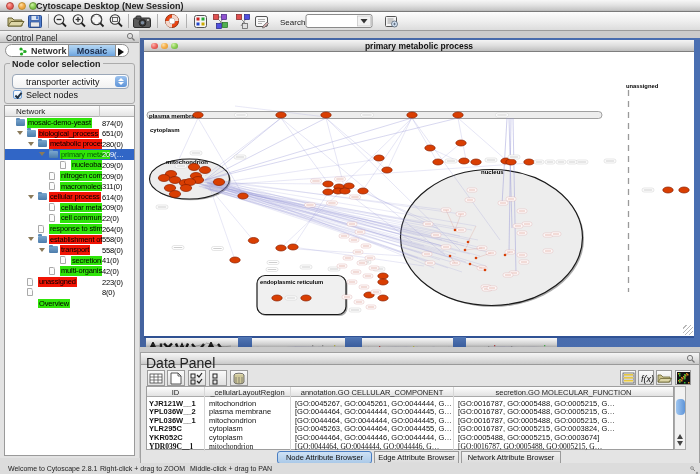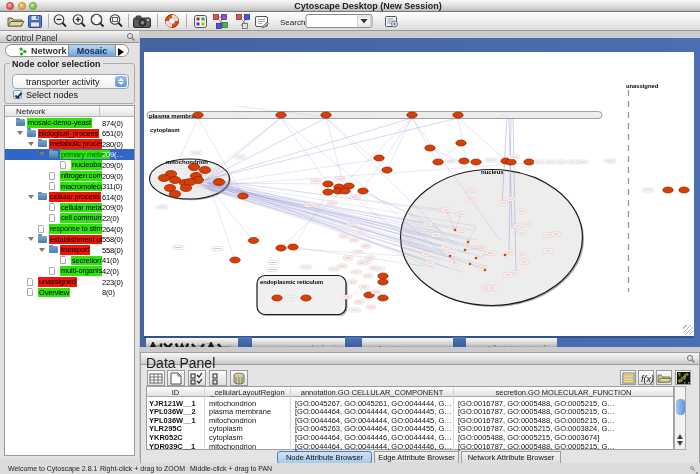--- a/index.html
+++ b/index.html
@@ -7,21 +7,21 @@
 #app { position:absolute; left:0; top:0; width:700px; height:474px; background:#dcdcdc; overflow:hidden; }
 .abs { position:absolute; }
 
 #titlebar { left:0; top:0; width:700px; height:12px;
   background:linear-gradient(#f7f7f7,#e3e3e3 45%,#c7c7c7 90%,#b4b4b4);
   border-bottom:1px solid #7a7a7a; }
 .tl { position:absolute; top:2px; width:8px; height:8px; border-radius:50%; }
 #titlebar .t1 { left:6px;  background:radial-gradient(circle at 35% 30%, #ffb3ad, #ec6b65 45%, #cf3831); border:0.5px solid #b5423c;}
 #titlebar .t2 { left:18px; background:radial-gradient(circle at 35% 30%, #ffe2a8, #f5b04e 45%, #dd9327); border:0.5px solid #c08e34;}
 #titlebar .t3 { left:29px; background:radial-gradient(circle at 35% 30%, #d2f3a9, #8fd159 45%, #62a832); border:0.5px solid #6a9a3c;}
-#titlebar .title { position:absolute; left:0; right:0; top:1px; text-align:center; font-size:9px; font-weight:bold; color:#222;padding-left:36px; }
+#titlebar .title { position:absolute; left:0; right:0; top:1px; font-size:9px; font-weight:bold; color:#222;padding-left:36px; }
 
 #toolbar { left:0; top:12px; width:700px; height:19px;
   background:linear-gradient(#fdfdfd,#ededed 55%,#dcdcdc);
   border-bottom:1px solid #9b9b9b; }
 
 #cpanel { left:0; top:31px; width:155px; height:427px; background:#e3e3e3; border-right:1px solid #9a9a9a;}
 #cp-head { left:0; top:0; width:139px; height:12px;
   background:linear-gradient(#f4f4f4,#d9d9d9 60%,#c6c6c6); border-bottom:1px solid #989898;}
 #cp-head span { position:absolute; left:6px; top:1.5px; font-size:8.5px; color:#222;}
 #tabs { left:5px; top:13px; width:124px; height:13px; background:#fff; border:1px solid #8f8f8f; border-radius:7px; overflow:hidden;}
@@ -314,28 +314,34 @@
             <span class="lbl gbg" style="left:55px;max-width:42px;">multi-organism pro</span>
             <span class="num" style="">42(0)</span>
           </div>
 <div class="trow" style="top:170.49999999999994px;">
             <span class="file" style="left:22px;"></span>
             <span class="lbl rbg" style="left:33px;max-width:64px;">unassigned</span>
             <span class="num" style="">223(0)</span>
           </div>
 <div class="trow" style="top:181.09999999999994px;">
             <span class="file" style="left:22px;"></span>
-            <span class="lbl gbg" style="left:33px;max-width:64px;">Overview</span>
+            <span class="lbl gbg" style="left:33px;max-width:64px;margin-top:11px;">Overview</span>
             <span class="num" style="">8(0)</span>
           </div>
         </div>
     </div>
   </div>
   <div id="mainarea" class="abs"></div>
   <div id="netwin" class="abs">
+    <div id="nw-title">
+      <div class="tl t1"></div>
+        <div class="tl t2"></div>
+        <div class="tl t3"></div>
+      <div class="title">primary metabolic process</div>
+    </div>
     <div id="canvas">
       <svg id="net" width="550" height="284" viewBox="0 0 550 284">
           <g>
 <rect x="3" y="59.5" width="455" height="7" rx="3.5" fill="#ededed" stroke="#8a8a8a" stroke-width="0.8"></rect>
 <text x="5" y="65.5" font-size="6" font-weight="700" fill="#000">plasma membrane</text>
 <text x="6" y="79.5" font-size="6" font-weight="700" fill="#000">cytoplasm</text>
 <ellipse cx="45.5" cy="127" rx="40" ry="20" fill="#444" opacity="0.45" transform="translate(1.3,1.3)"></ellipse>
 <ellipse cx="45.5" cy="127" rx="40" ry="20" fill="#ededed" stroke="#1a1a1a" stroke-width="1.1"></ellipse>
 <text x="22" y="112" font-size="6" font-weight="700" fill="#000">mitochondrion</text>
 <ellipse cx="347.5" cy="185.5" rx="91" ry="68" fill="#444" opacity="0.45" transform="translate(1.5,1.5)"></ellipse>
@@ -831,21 +837,21 @@
             <div class="c-reg">cytoplasm</div>
             <div class="c-cc">[GO:0045263, GO:0044464, GO:0044455, G…</div>
             <div class="c-mf">[GO:0016787, GO:0005215, GO:0003824, G…</div>
           </div>
 <div class="drow" style="top:45.4px;">
             <div class="c-id">YKR052C</div>
             <div class="c-reg">cytoplasm</div>
             <div class="c-cc">[GO:0044464, GO:0044446, GO:0044444, G…</div>
             <div class="c-mf">[GO:0005488, GO:0005215, GO:0003674]</div>
           </div>
-<div class="drow" style="top:54.0px;">
+<div class="drow" style="top:54.0px;font-family:Liberation Serif, serif;">
             <div class="c-id">YDR039C__1</div>
             <div class="c-reg">mitochondrion</div>
             <div class="c-cc">[GO:0044464, GO:0044444, GO:0044446, G…</div>
             <div class="c-mf">[GO:0016787, GO:0005488, GO:0005215, G…</div>
           </div>
 </div>
 <div id="vscroll">
           <div id="vthumb"></div>
           <svg width="10" height="18" style="position:absolute;left:0;top:44px;">
             <path d="M5,3 l3,5 l-6,0 z" fill="#444"></path>

